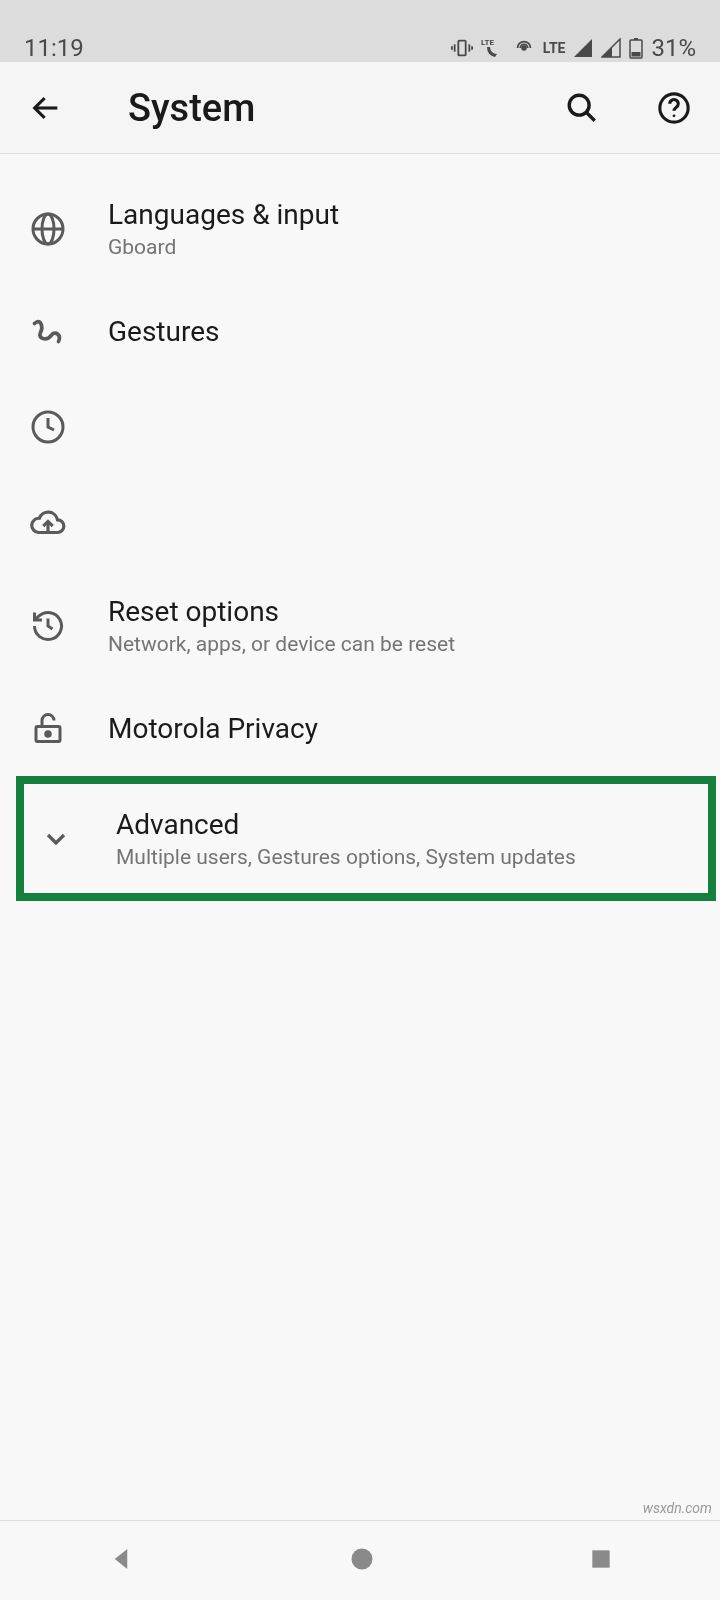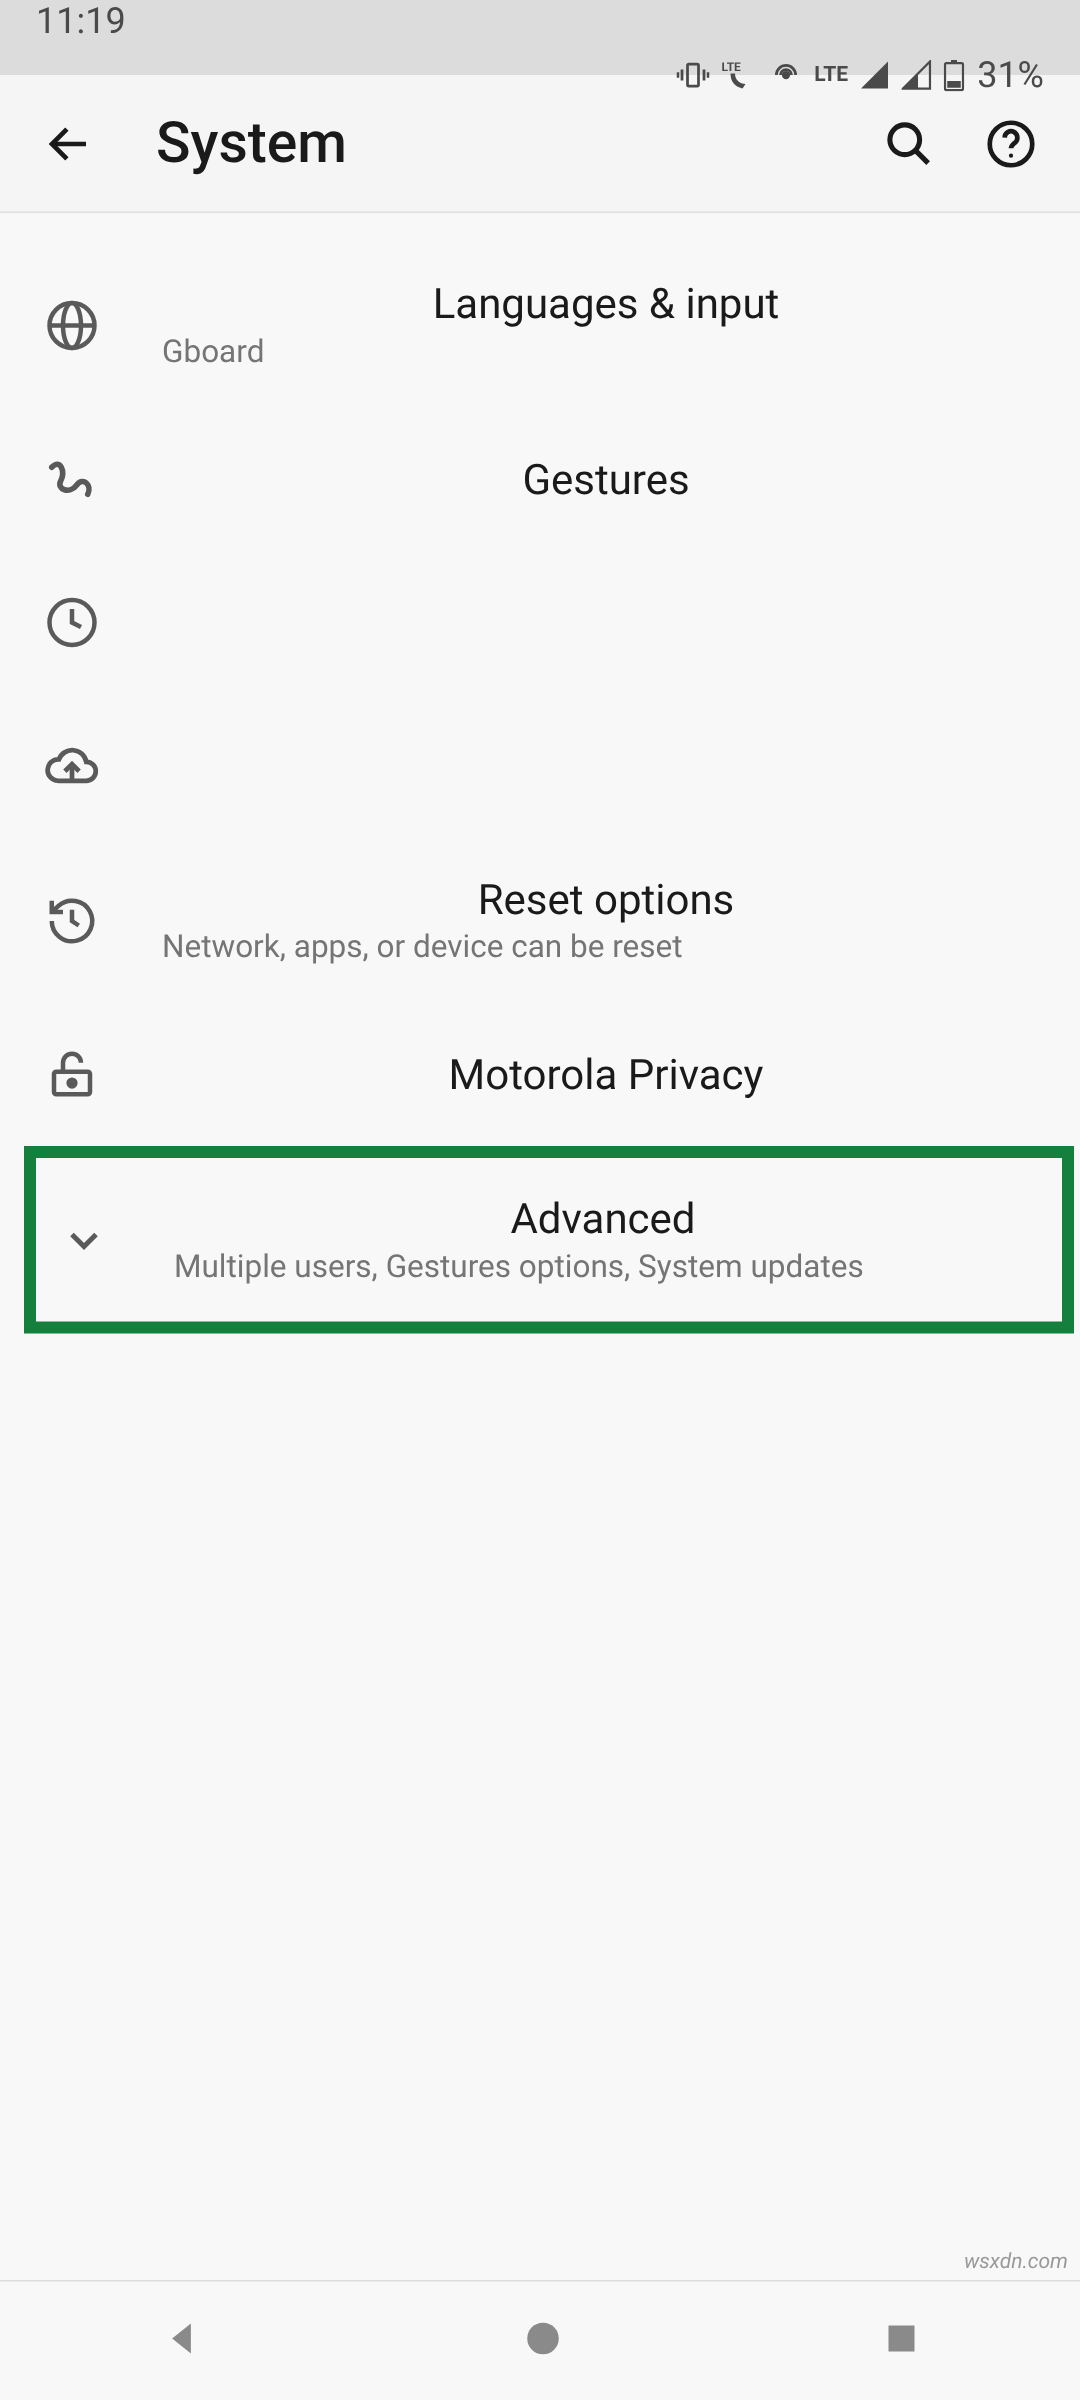--- a/index.html
+++ b/index.html
@@ -6,37 +6,37 @@
     body {
       width: 720px;
       height: 1600px;
       font-family: Roboto, Arial, sans-serif;
       background: #f8f8f8;
       color: #202020;
       position: relative;
       overflow: hidden;
     }
     .status-bar {
-      height: 50px;
+      height: 62px;
       background: #dcdcdc;
       display: flex;
-      align-items: flex-start;
+      align-items: flex-end;
       justify-content: space-between;
       padding: 0 24px;
       font-size: 24px;
       color: #4a4a4a;
     }
     .status-right { display: flex; align-items: center; gap: 8px; margin-top: 36px; }
     .status-icon-svg { display: inline-flex; align-items: center; }
     .app-bar {
       height: 92px;
       display: flex;
       align-items: center;
       padding: 0 24px;
-      gap: 24px;
+      gap: 48px;
       background: #f5f5f5;
       border-bottom: 1px solid #e0e0e0;
     }
     .app-bar-title {
       font-size: 38px;
       font-weight: 500;
       flex: 1;
       color: #1a1a1a;
       margin-left: 12px;
     }
@@ -53,21 +53,21 @@
       gap: 36px;
       min-height: 96px;
     }
     .list-item .item-icon {
       width: 48px; height: 48px;
       display: flex; align-items: center; justify-content: center;
       color: #5a5a5a;
       flex-shrink: 0;
     }
     .item-text { flex: 1; display: flex; flex-direction: column; gap: 4px; }
-    .item-title { font-size: 28px; color: #1a1a1a; text-align: center; }
+    .item-title { font-size: 28px; color: #1a1a1a; }
     .item-subtitle { font-size: 21px; color: #757575; }
     .highlight-box {
       border: 8px solid #15803d;
       margin: 0 4px 0 16px;
     }
     .highlight-box .list-item { padding-left: 8px; gap: 36px; }
     .nav-bar {
       position: absolute;
       bottom: 0; left: 0; right: 0;
       height: 80px;

